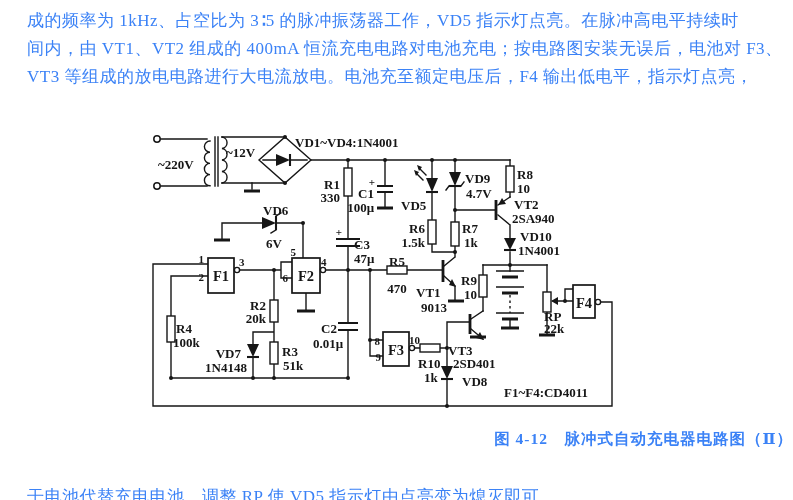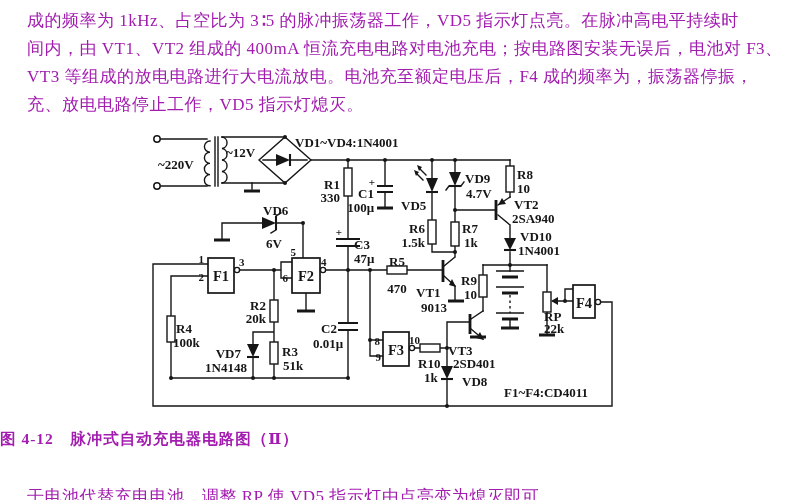--- a/index.html
+++ b/index.html
@@ -1,22 +1,22 @@
 <!DOCTYPE html>
 <html><head>
 <meta charset="utf-8">
 <style>
   html,body{margin:0;padding:0;background:#e8e8e8;}
   #page{
     position:relative;width:793px;height:500px;background:#ffffff;
-    overflow:hidden;color:#a21caf;
+    overflow:hidden;color:#3b82f6;
     font-family:"Liberation Serif","DejaVu Serif",serif;
   }
   .tline{position:absolute;white-space:nowrap;font-size:17px;line-height:21px;letter-spacing:.5px;}
-  .caption{position:absolute;left:0;top:429px;width:100%;text-align:left;
+  .caption{position:absolute;left:0;top:429px;width:100%;text-align:right;
     font-size:15.5px;font-weight:bold;letter-spacing:1px;white-space:nowrap;}
   #schem{position:absolute;left:0;top:125px;}
   .w{stroke:#161616;stroke-width:1.4;fill:none;stroke-linecap:square;}
   .dash{stroke:#161616;stroke-width:1.4;fill:none;stroke-dasharray:2.5 3;}
   .thk{stroke:#161616;stroke-width:2.8;fill:none;stroke-linecap:butt;}
   .capp{stroke:#161616;stroke-width:2.1;fill:none;}
   .batl{stroke:#161616;stroke-width:1.4;fill:none;}
   .res{fill:#ffffff;stroke:#161616;stroke-width:1.4;}
   .box{fill:#ffffff;stroke:#161616;stroke-width:1.7;}
   .bub{fill:#ffffff;stroke:#161616;stroke-width:1.4;}
@@ -28,22 +28,21 @@
   .t-pin{font:600 11px "Liberation Serif","DejaVu Serif",serif;}
   .t-gate{font:700 14.5px "Liberation Serif","DejaVu Serif",serif;}
 </style>
 </head>
 <body>
 
 <div id="page">
 
   <div class="tline" style="left:27px;top:10px">成的频率为 1kHz、占空比为 3∶5 的脉冲振荡器工作，VD5 指示灯点亮。在脉冲高电平持续时</div>
   <div class="tline" style="left:27px;top:38px">间内，由 VT1、VT2 组成的 400mA 恒流充电电路对电池充电；按电路图安装无误后，电池对 F3、</div>
-  <div class="tline" style="left:27px;top:66px">VT3 等组成的放电电路进行大电流放电。电池充至额定电压后，F4 成的频率为，振荡器停振，</div>
-  <div class="tline" style="left:27px;top:94px">充、放电电路停止工作，VD5 指示灯熄灭。</div>
+  <div class="tline" style="left:27px;top:66px">VT3 等组成的放电电路进行大电流放电。电池充至额定电压后，F4 输出低电平，指示灯点亮，</div>
 
   <svg id="schem" width="793" height="295" viewBox="0 125 793 295" xmlns="http://www.w3.org/2000/svg">
 
     <g>
       <path class="w" d="M160,139 H207 M160,186 H207"></path>
 
       <path class="w" d="M215,137 V186 M218,137 V186"></path>
 
       <path class="w" d="M210,141 A5.6,5.6 0 0 0 210,152.2 A5.6,5.6 0 0 0 210,163.4 A5.6,5.6 0 0 0 210,174.6 A5.6,5.6 0 0 0 210,185.8"></path>
       <path class="w" d="M222,137 A5.8,5.8 0 0 1 222,148.5 A5.8,5.8 0 0 1 222,160 A5.8,5.8 0 0 1 222,171.5 A5.8,5.8 0 0 1 222,183"></path>

